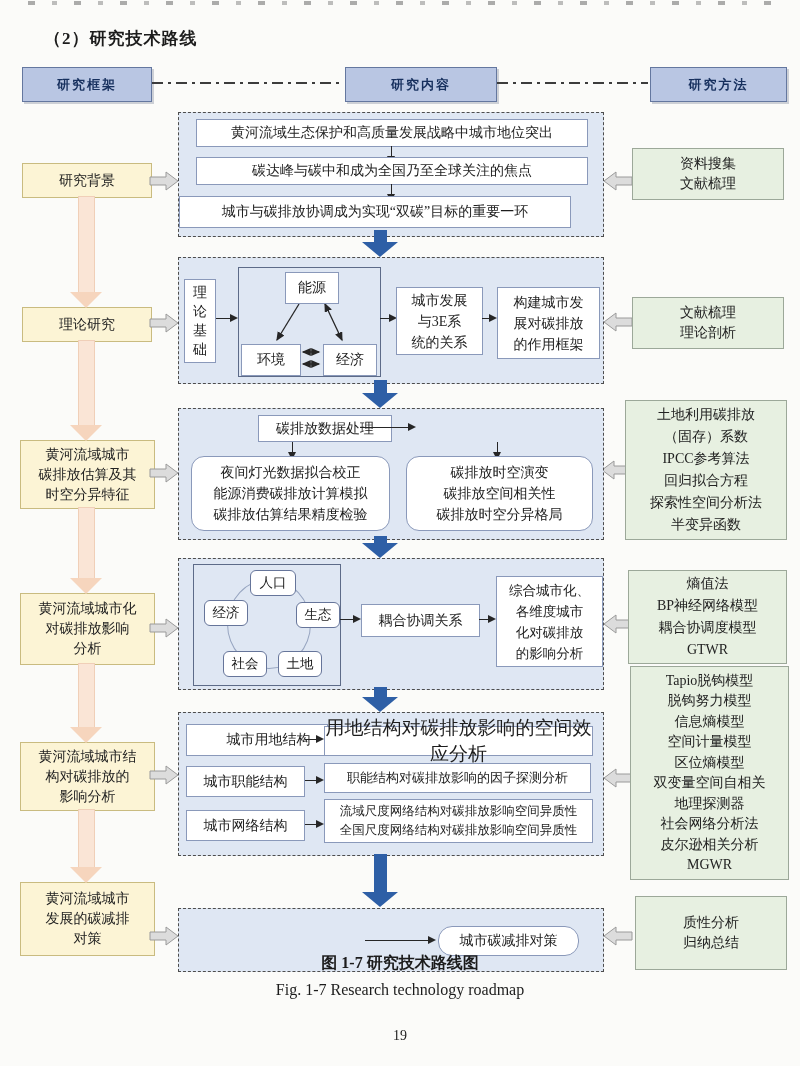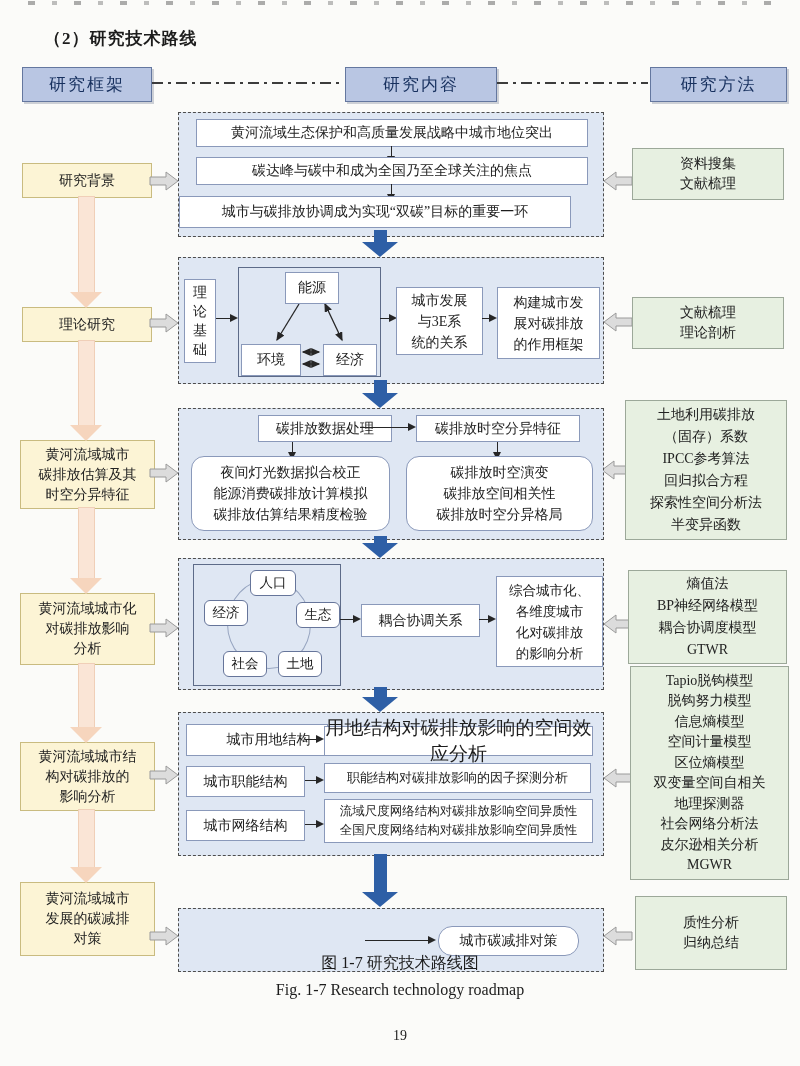--- a/index.html
+++ b/index.html
@@ -6,22 +6,22 @@
   #page{position:relative;width:800px;height:1066px;background:#fbfbf9;margin:0 auto;
         font-family:"Liberation Serif","DejaVu Serif",serif;color:#1c1c1c;overflow:hidden;}
   .abs{position:absolute;}
   .ctr{display:flex;align-items:center;justify-content:center;text-align:center;}
   .pre{white-space:pre-line;}
   
   .topstrip{left:28px;top:1px;width:744px;height:4px;opacity:.55;
     background:repeating-linear-gradient(90deg,#6a6a6a 0 7px,transparent 7px 24px,#8a8a8a 24px 29px,transparent 29px 46px);}
   .heading{left:44px;top:27px;font-size:17px;font-weight:600;letter-spacing:1px;}
   
-  .hdr{background:#b9c6e3;border:1.6px solid #64779f;color:#17305e;font-weight:400;
-       font-size:17px;letter-spacing:2px;box-shadow:2px 2px 0 rgba(120,130,150,.35);text-align:right;}
+  .hdr{background:#b9c6e3;border:1.6px solid #64779f;color:#17305e;font-weight:700;
+       font-size:13px;letter-spacing:2px;box-shadow:2px 2px 0 rgba(120,130,150,.35);text-align:right;}
   .dashdot{height:2px;background:repeating-linear-gradient(90deg,#3c3c3c 0 11px,transparent 11px 16px,#3c3c3c 16px 19px,transparent 19px 24px);}
   
   .ybox{background:#fcf4d5;border:1.2px solid #c9bb80;font-size:14px;line-height:20px;color:#222;}
   
   .gbox{background:#e7f0e1;border:1px solid #9ca899;font-size:14px;line-height:20px;color:#222;}
   
   .panel{background:#dfe7f3;border:1.6px dashed #4d4d4d;}
   .wbox{background:#fff;border:1px solid #8a99ba;font-size:14px;color:#1d1d1d;}
   .rbox{background:#fff;border:1px solid #8a99ba;border-radius:13px;font-size:14px;color:#1d1d1d;}
   .inner{border:1px solid #5d6b88;}
@@ -206,21 +206,20 @@
 的作用框架</div>
   </div>
   <div class="bba" style="left:362px;top:380px;">
       <div class="stem" style="height:13px;"></div>
       <div class="head"></div>
     </div>
 
   <div class="abs panel" style="left:178px;top:408px;width:424px;height:130px;">
     <div class="abs ctr wbox" style="left:47px;top:6px;width:132px;height:25px;margin-left:32px;">碳排放数据处理</div>
     <div class="ha" style="left:181px;top:18px;width:48px;"></div>
-    <div class="abs ctr wbox" style="left:237px;top:6px;width:162px;height:25px;">碳排放时空分异特征</div>
     <div class="va" style="left:113px;top:33px;height:10px;"></div>
     <div class="va" style="left:318px;top:33px;height:10px;"></div>
     <div class="abs ctr rbox pre" style="left:12px;top:47px;width:197px;height:73px;line-height:21px;">夜间灯光数据拟合校正
 能源消费碳排放计算模拟
 碳排放估算结果精度检验</div>
     <div class="abs ctr rbox pre" style="left:227px;top:47px;width:185px;height:73px;line-height:21px;">碳排放时空演变
 碳排放空间相关性
 碳排放时空分异格局</div>
   </div>
   <div class="bba" style="left:362px;top:536px;">
@@ -265,17 +264,17 @@
   <div class="bba" style="left:362px;top:854px;">
       <div class="stem" style="height:38px;"></div>
       <div class="head"></div>
     </div>
 
   <div class="abs panel" style="left:178px;top:908px;width:424px;height:62px;">
     <div class="ha" style="left:186px;top:31px;width:63px;"></div>
     <div class="abs ctr wbox" style="left:259px;top:17px;width:139px;height:28px;border-radius:14px;">城市碳减排对策</div>
   </div>
 
-  <div class="abs caption" style="top:953px;font-size:16px;font-weight:400;">图 1-7 研究技术路线图</div>
+  <div class="abs caption" style="top:953px;font-size:16px;font-weight:700;">图 1-7 研究技术路线图</div>
   <div class="abs caption" style="top:981px;font-size:16px;">Fig. 1-7 Research technology roadmap</div>
   <div class="abs caption" style="top:1028px;font-size:14px;">19</div>
 
 </div>
 
 </body></html>

